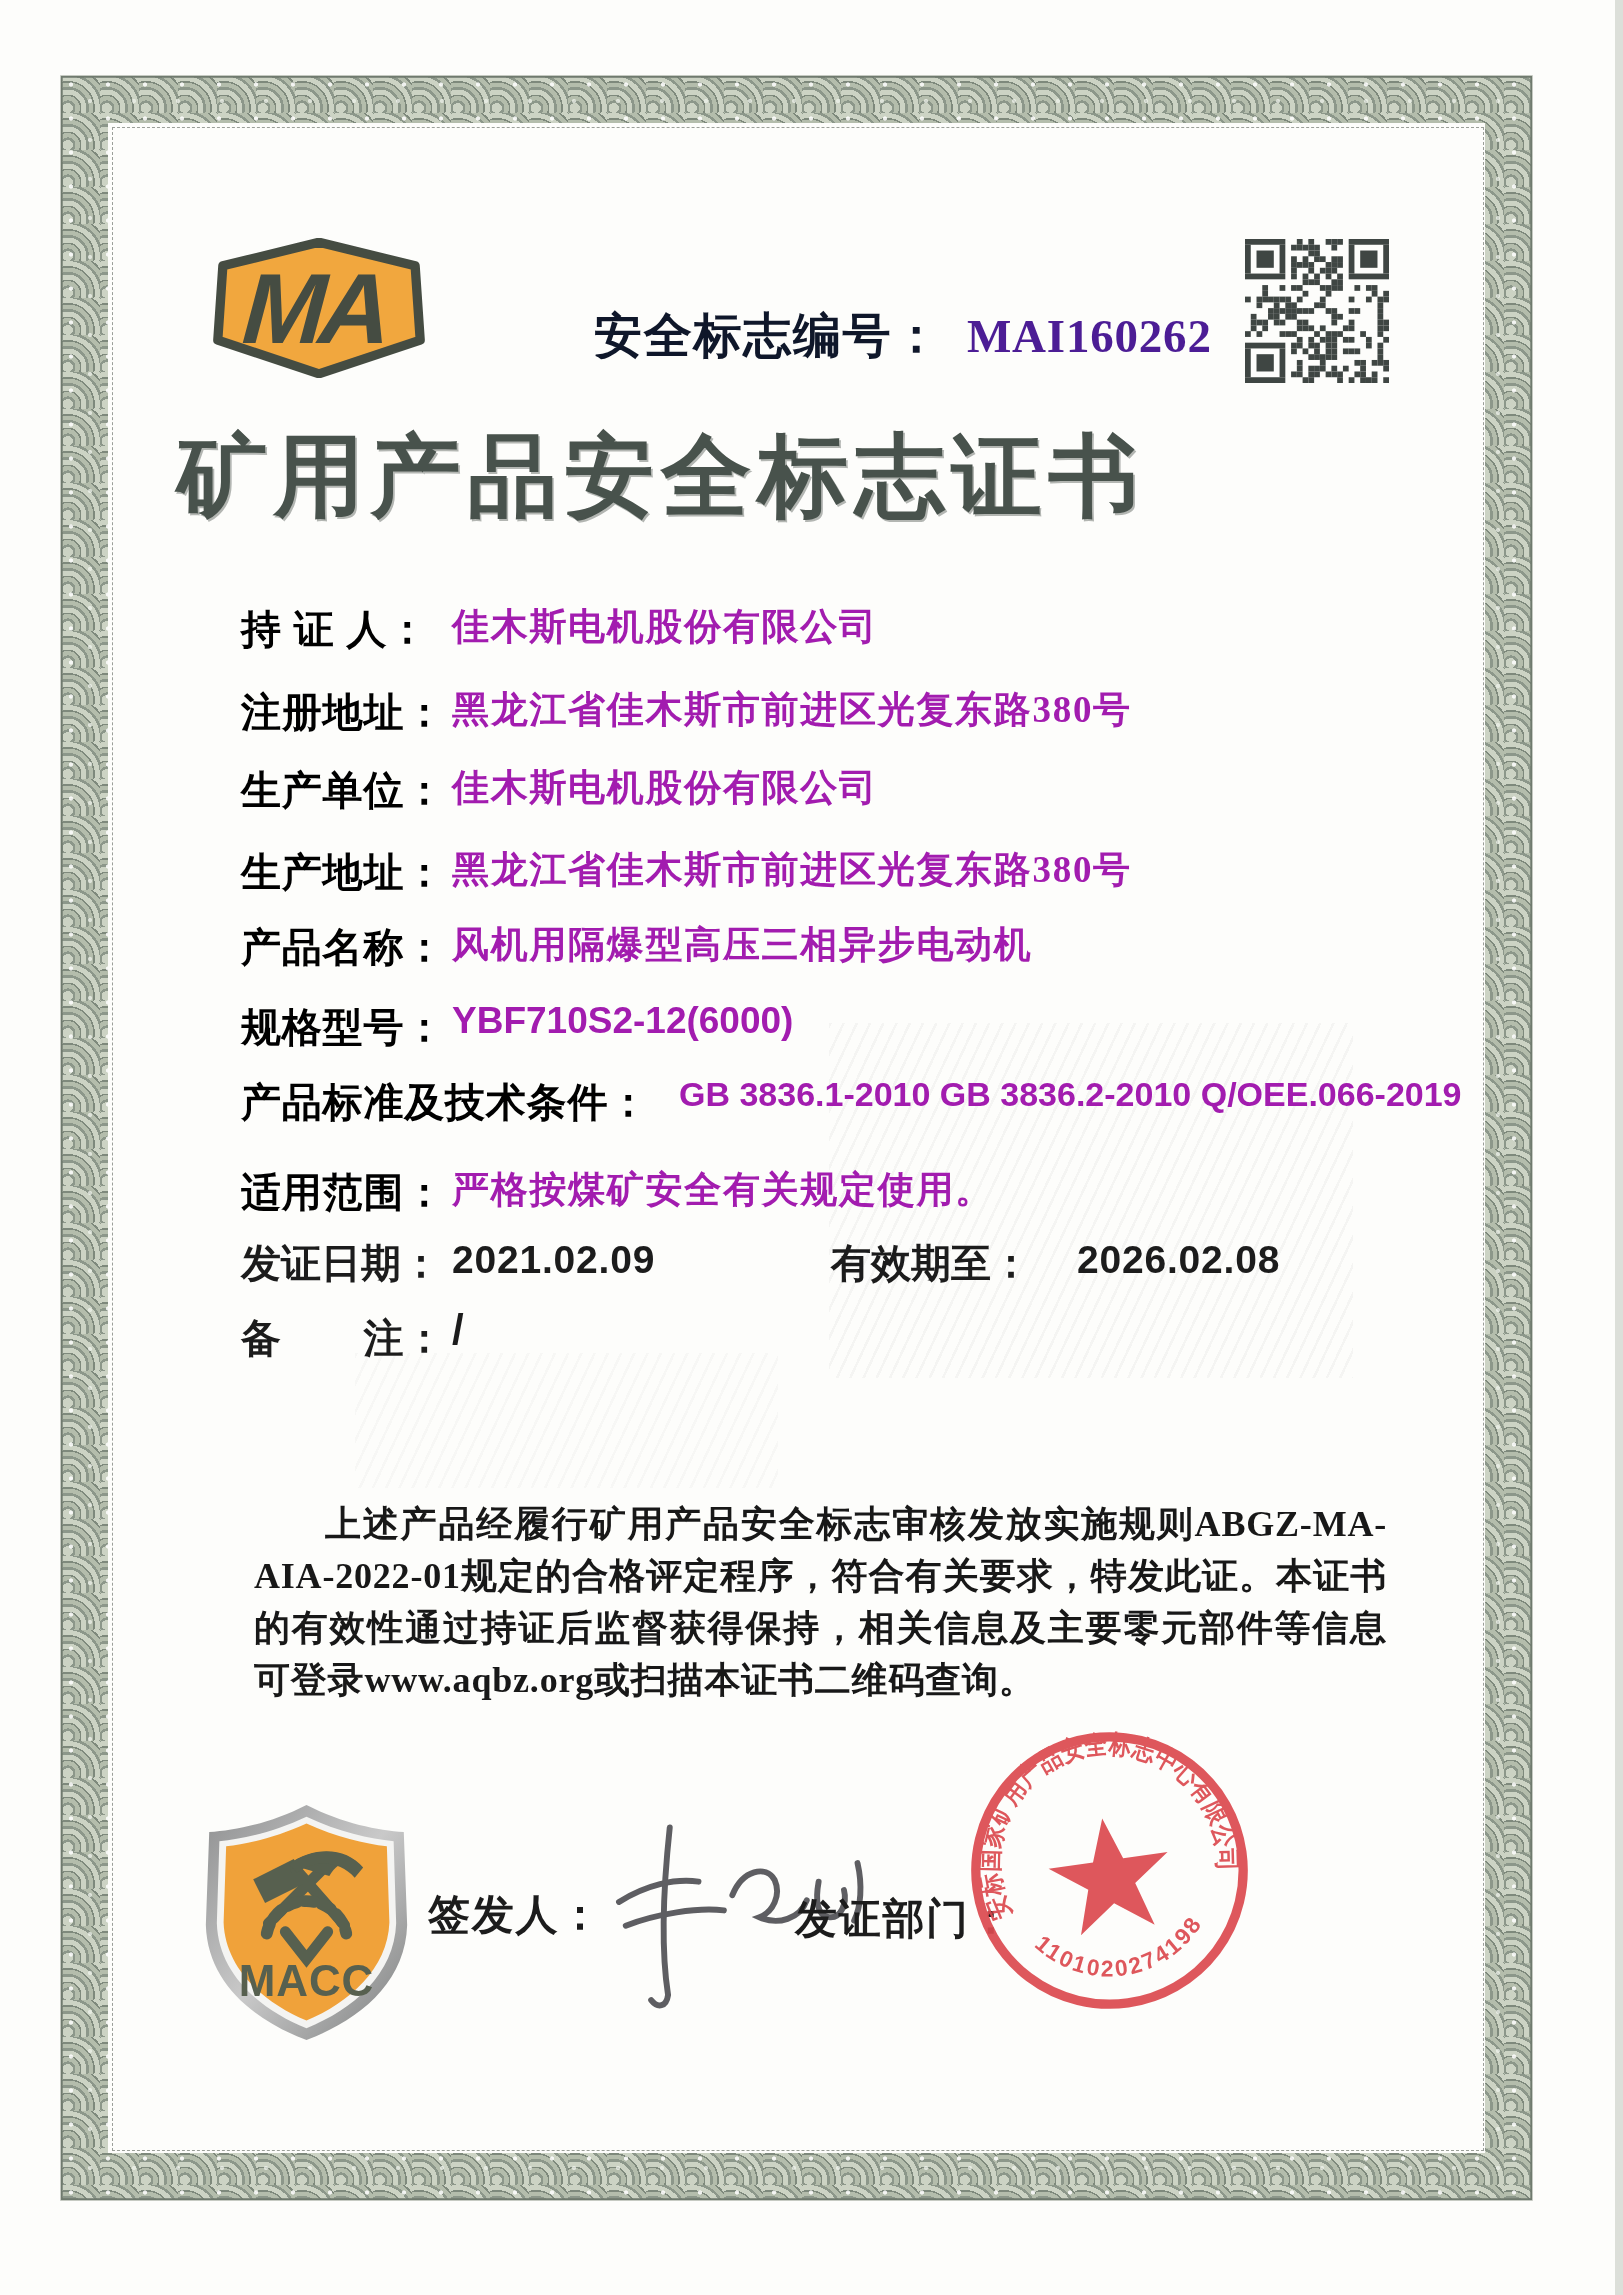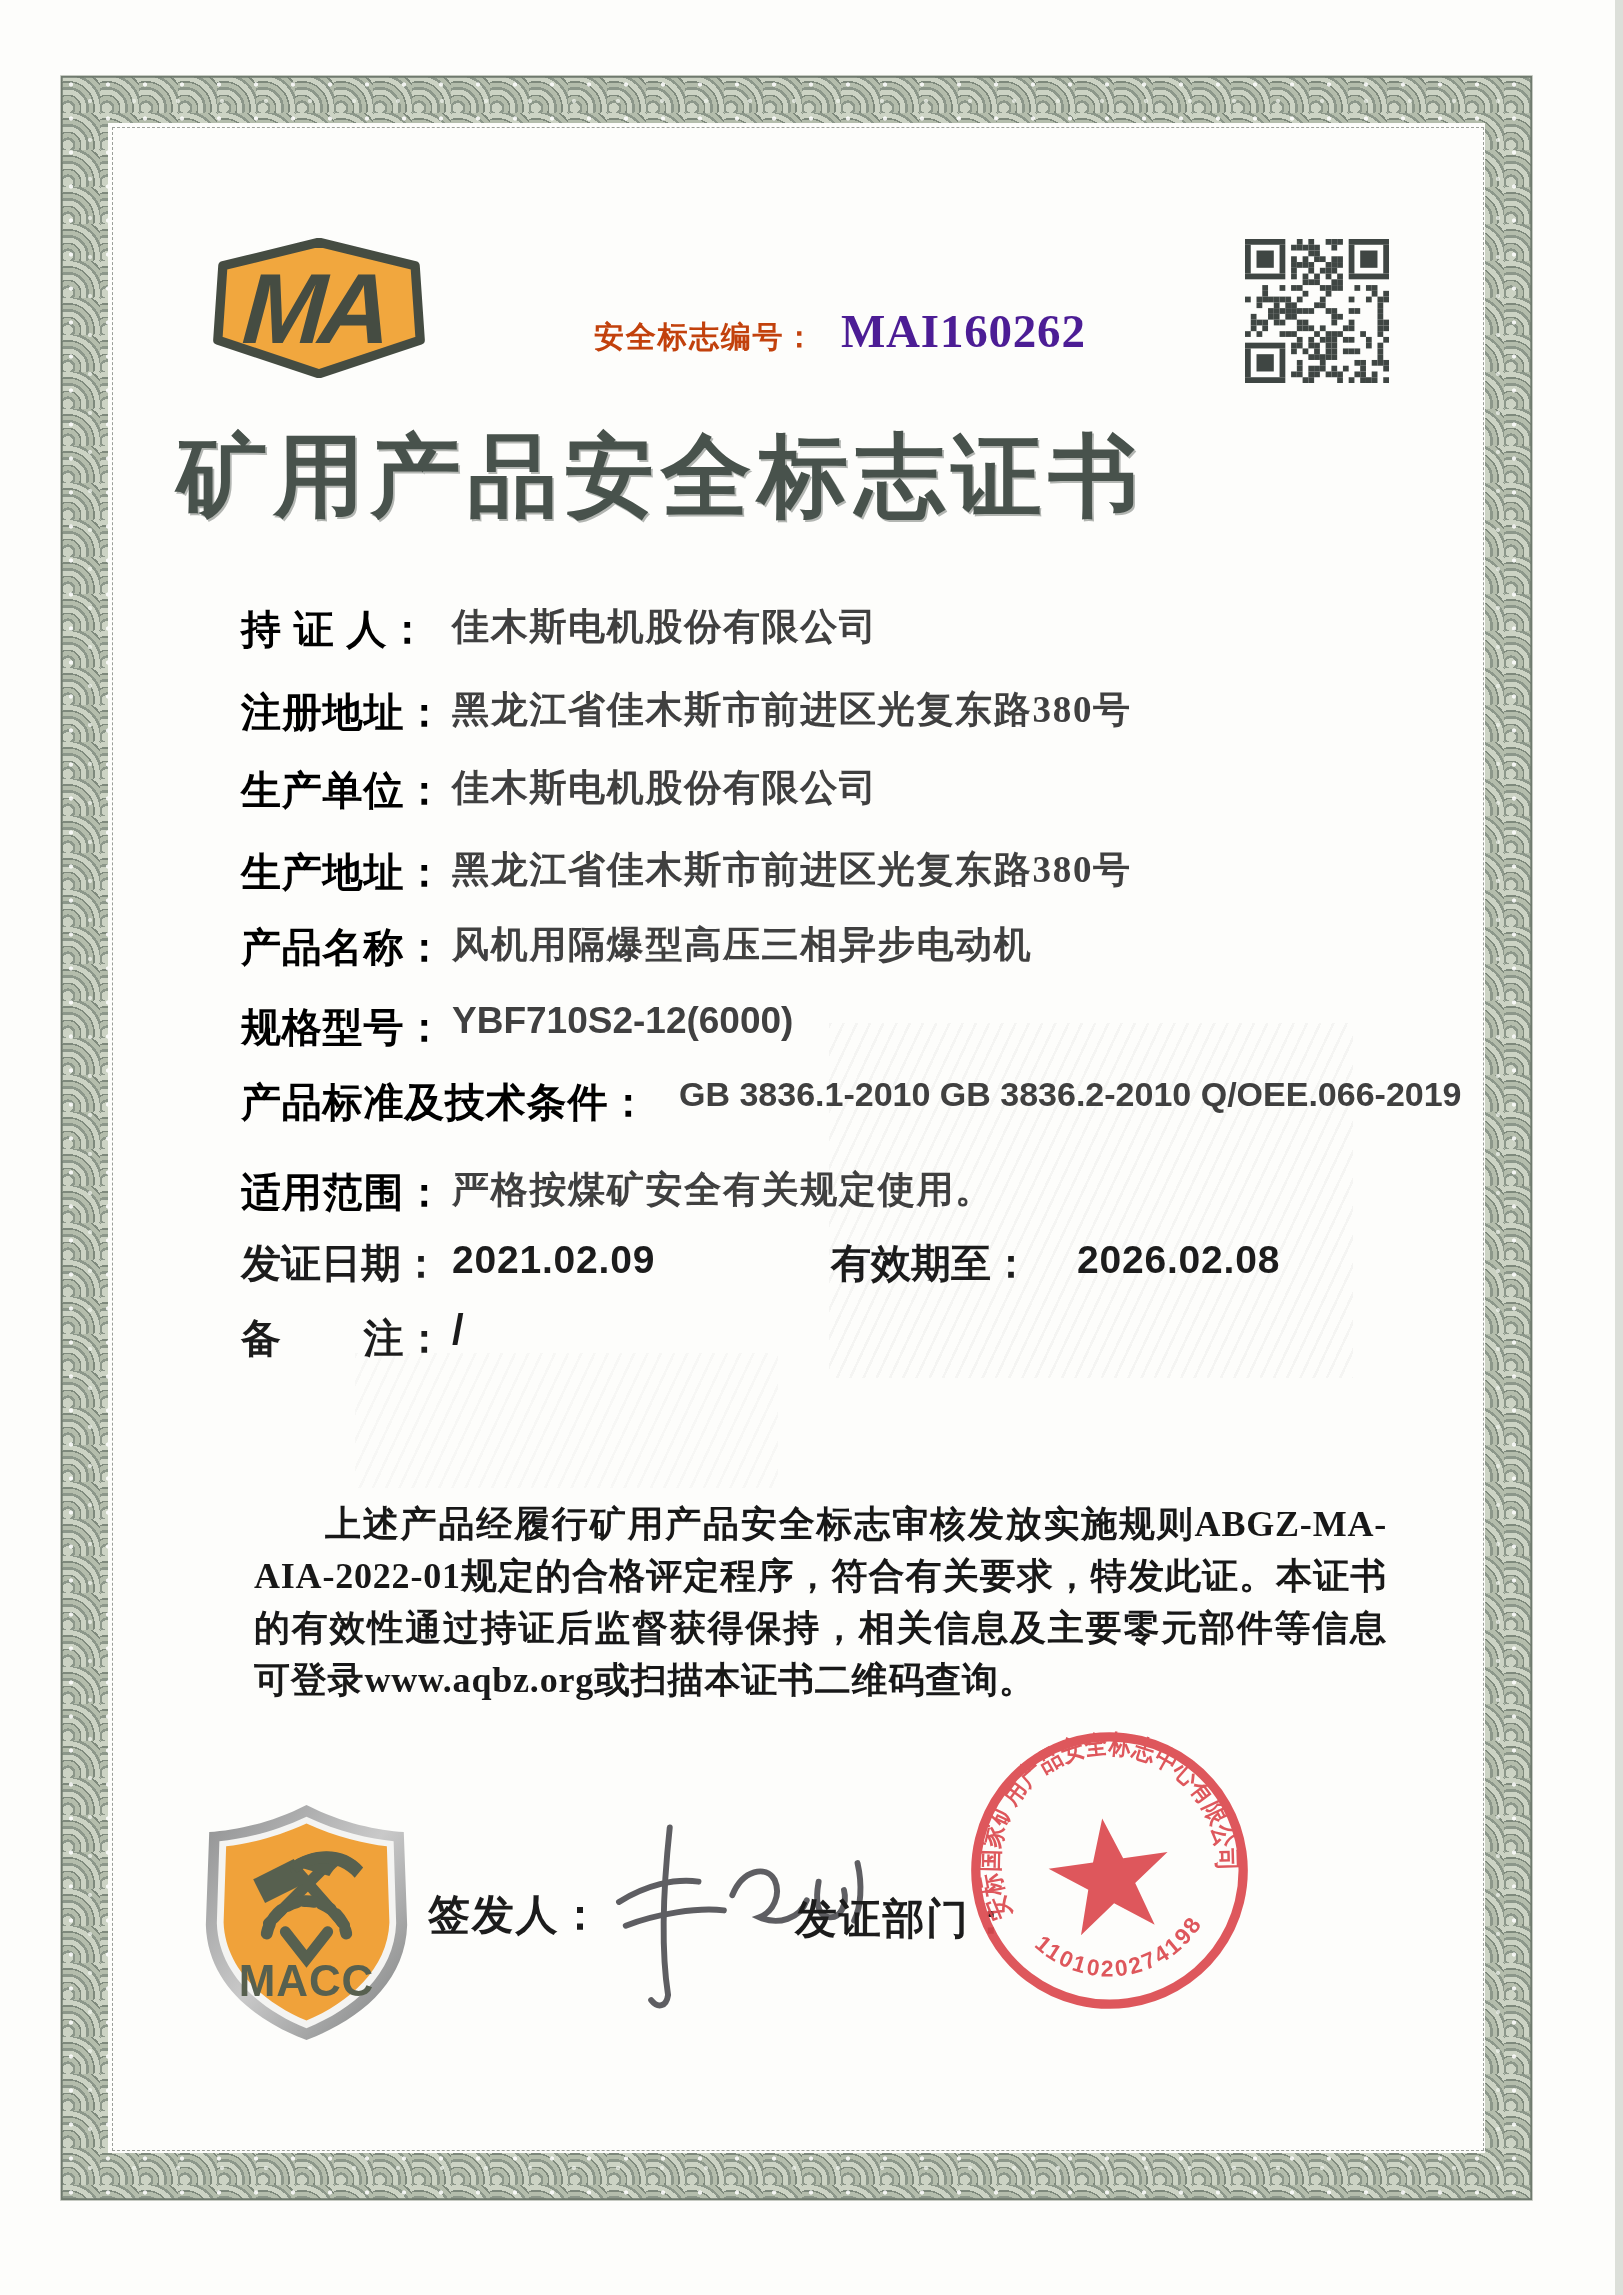--- a/index.html
+++ b/index.html
@@ -20,33 +20,33 @@
   .frame-inner{position:absolute;left:47px;top:47px;right:47px;bottom:47px;background:#fdfdfb;}
   .frame-dotted{position:absolute;left:112px;top:127px;width:1370px;height:2022px;
     border:1.7px dashed #9b9f99;}
   .scan-edge-right{position:absolute;right:0;top:0;width:8.5px;height:100%;background:#cdd1cb;opacity:.7;}
   .scan-smudge{position:absolute;opacity:.05;background:
     repeating-linear-gradient(115deg,#555 0 2.5px,transparent 2.5px 12px);}
 
   
   .ma-logo{position:absolute;left:203px;top:238px;}
   .mark-no-line{position:absolute;left:594px;top:304px;display:flex;gap:25px;align-items:baseline;}
-  .mark-no-label{font-size:30px;font-weight:700;letter-spacing:1.7px;color:#c2410c;}
+  .mark-no-label{font-size:48px;font-weight:700;letter-spacing:1.7px;color:#0f172a;}
   .mark-no-value{font-size:47px;font-weight:700;font-family:"Liberation Serif",serif;color:#4c1d95;letter-spacing:0.8px;}
   .qr{position:absolute;left:1245px;top:239px;}
 
   .title{position:absolute;left:0;top:416px;width:1322px;text-align:center;
     font-family:"Liberation Serif",serif;font-size:90px;font-weight:700;
     color:#48524c;letter-spacing:6.8px;text-shadow:1.7px 1.7px 0 rgba(40,48,43,.35);}
 
   
   .row{position:absolute;left:241px;white-space:nowrap;}
   .row .lbl{font-size:40px;font-weight:700;color:#000000;letter-spacing:0.8px;}
   .row .val{position:absolute;left:211px;top:0;font-size:37px;font-weight:700;
-    font-family:"Liberation Serif",serif;color:#404040;letter-spacing:1.7px;}
+    font-family:"Liberation Serif",serif;color:#a21caf;letter-spacing:1.7px;}
   .val.alnum{font-family:"Liberation Sans",sans-serif;letter-spacing:0;}
   .r0{top:602px}.r1{top:685px}.r2{top:763px}.r3{top:845px}.r4{top:920px}
   .r5{top:1000px}.r6{top:1075px}.r7{top:1165px}
   .r6 .val{left:438px;font-size:34px;}
   .date-row{position:absolute;left:241px;top:1236px;white-space:nowrap;}
   .date-row .lbl{font-size:40px;font-weight:700;}
   .date-row .dval{font-size:39px;font-weight:700;letter-spacing:0.8px;}
   .pos-issue-val{position:absolute;left:211px;top:1.7px;}
   .pos-valid-lbl{position:absolute;left:590px;top:0;}
   .pos-valid-val{position:absolute;left:836px;top:1.7px;text-align:right;}

